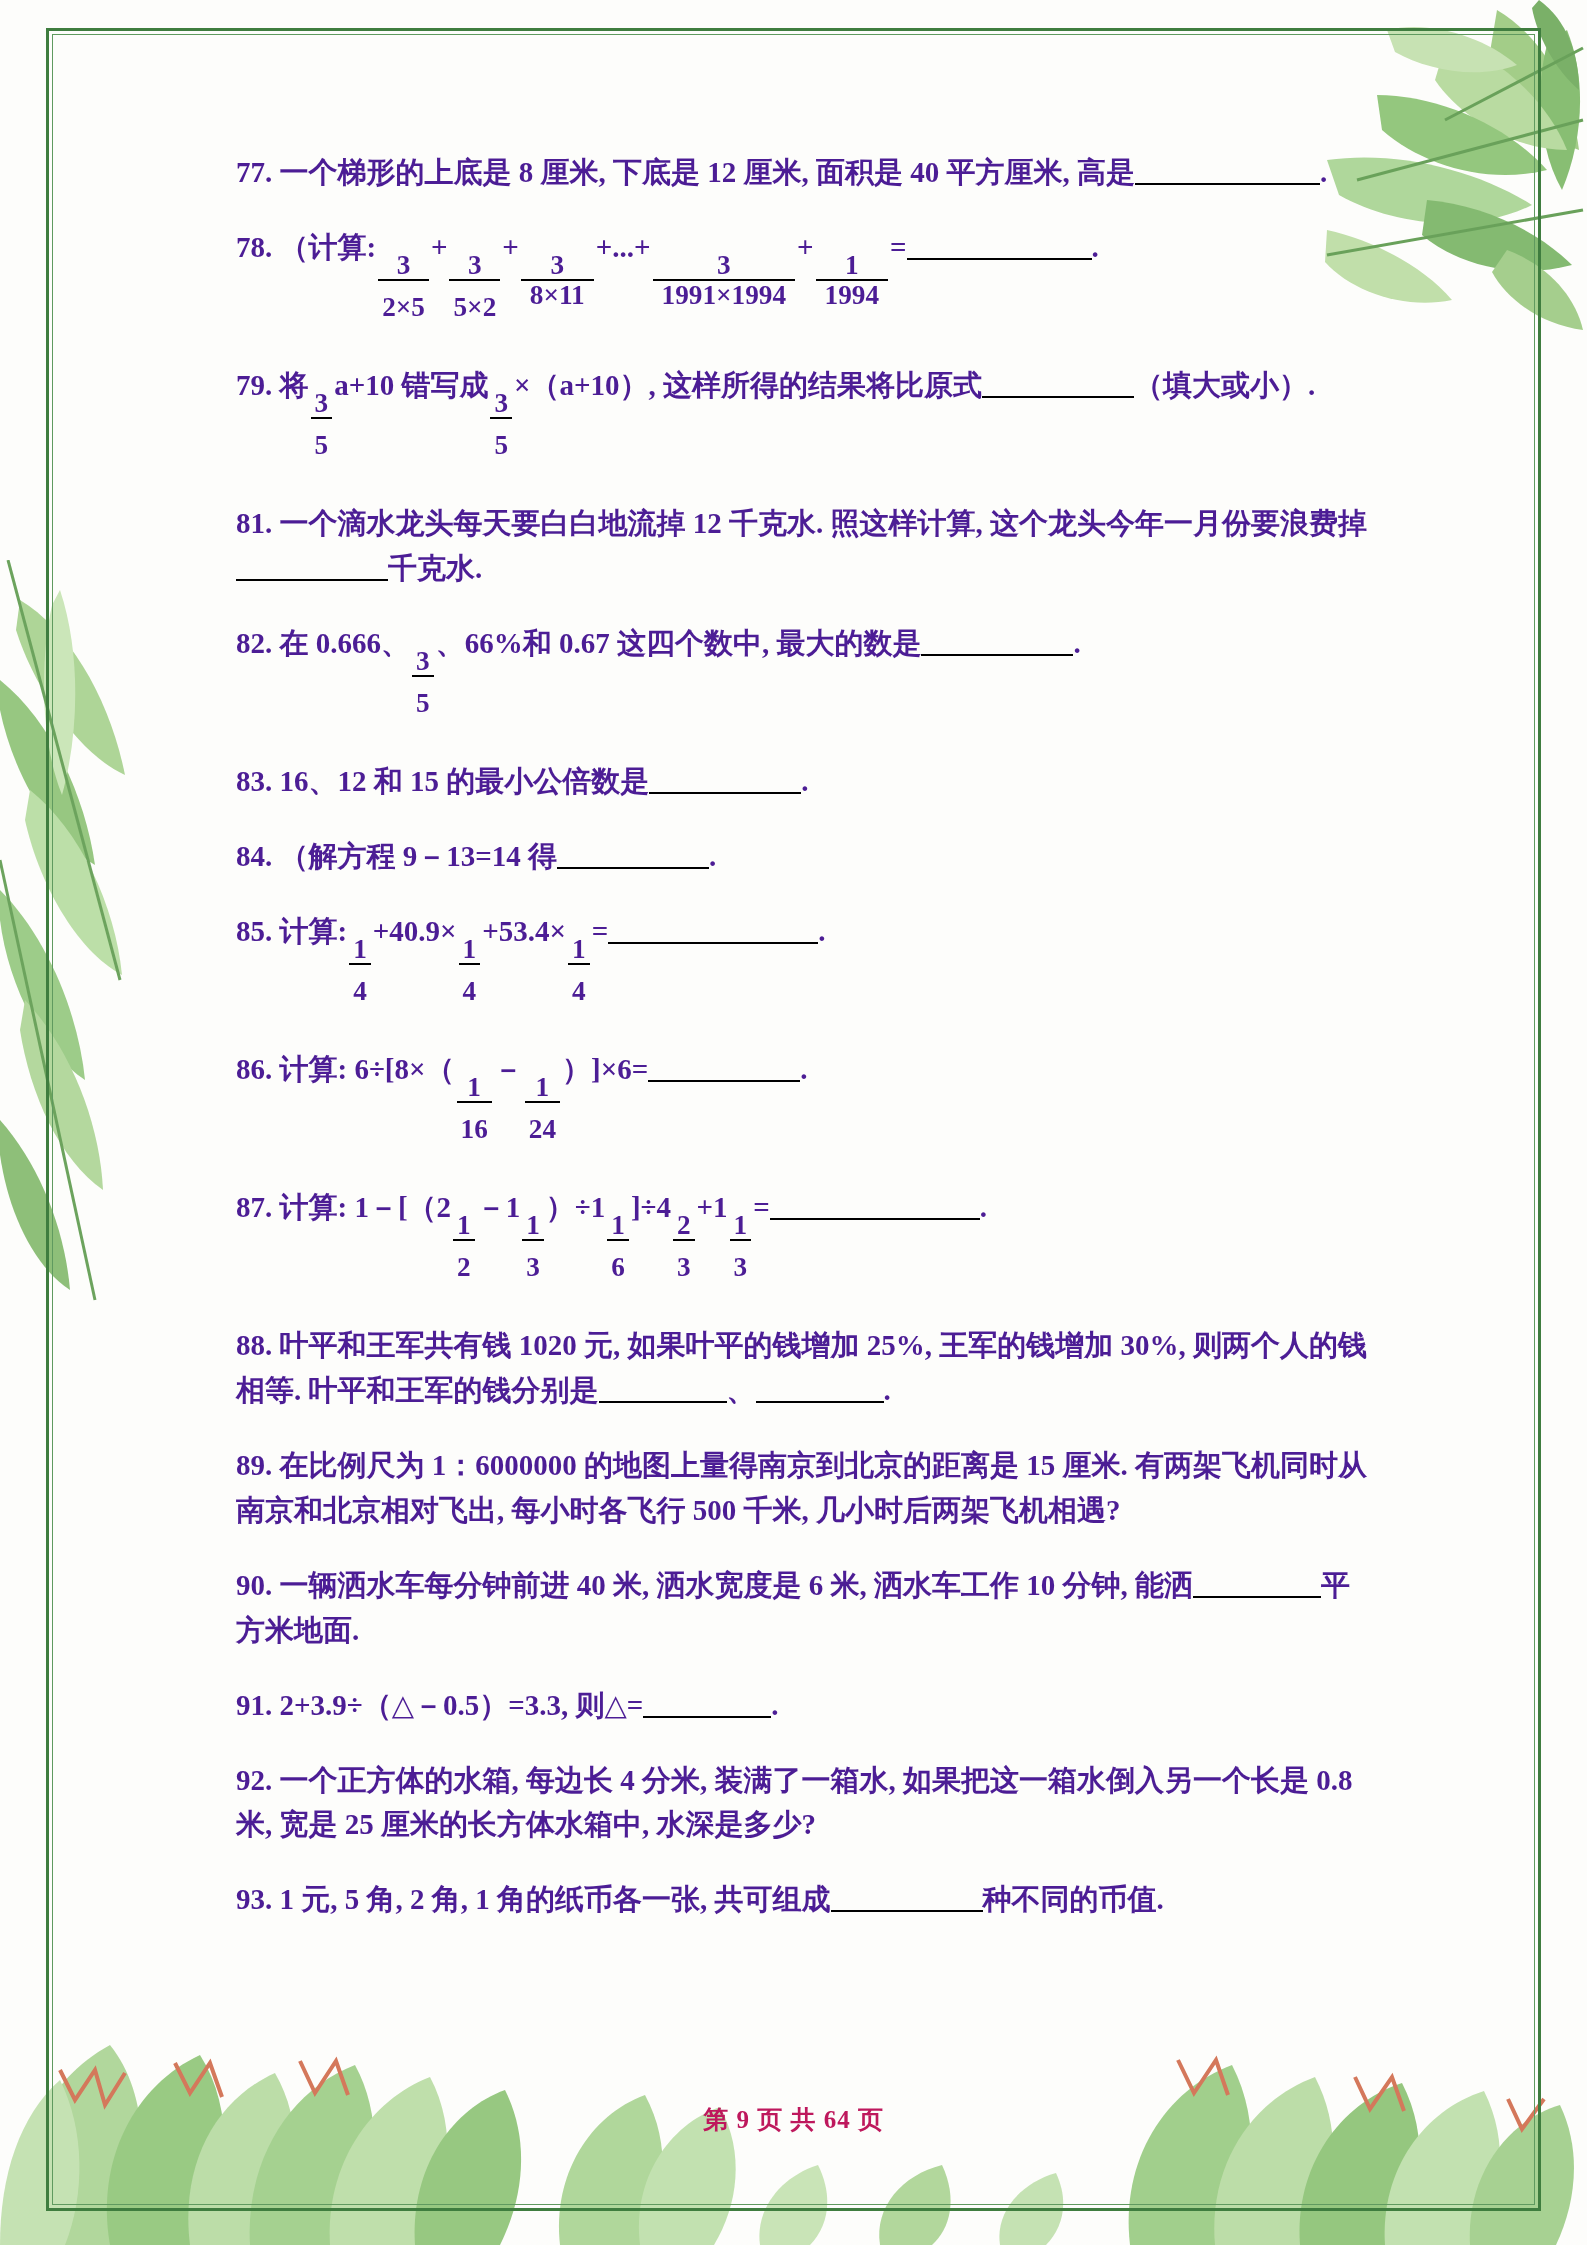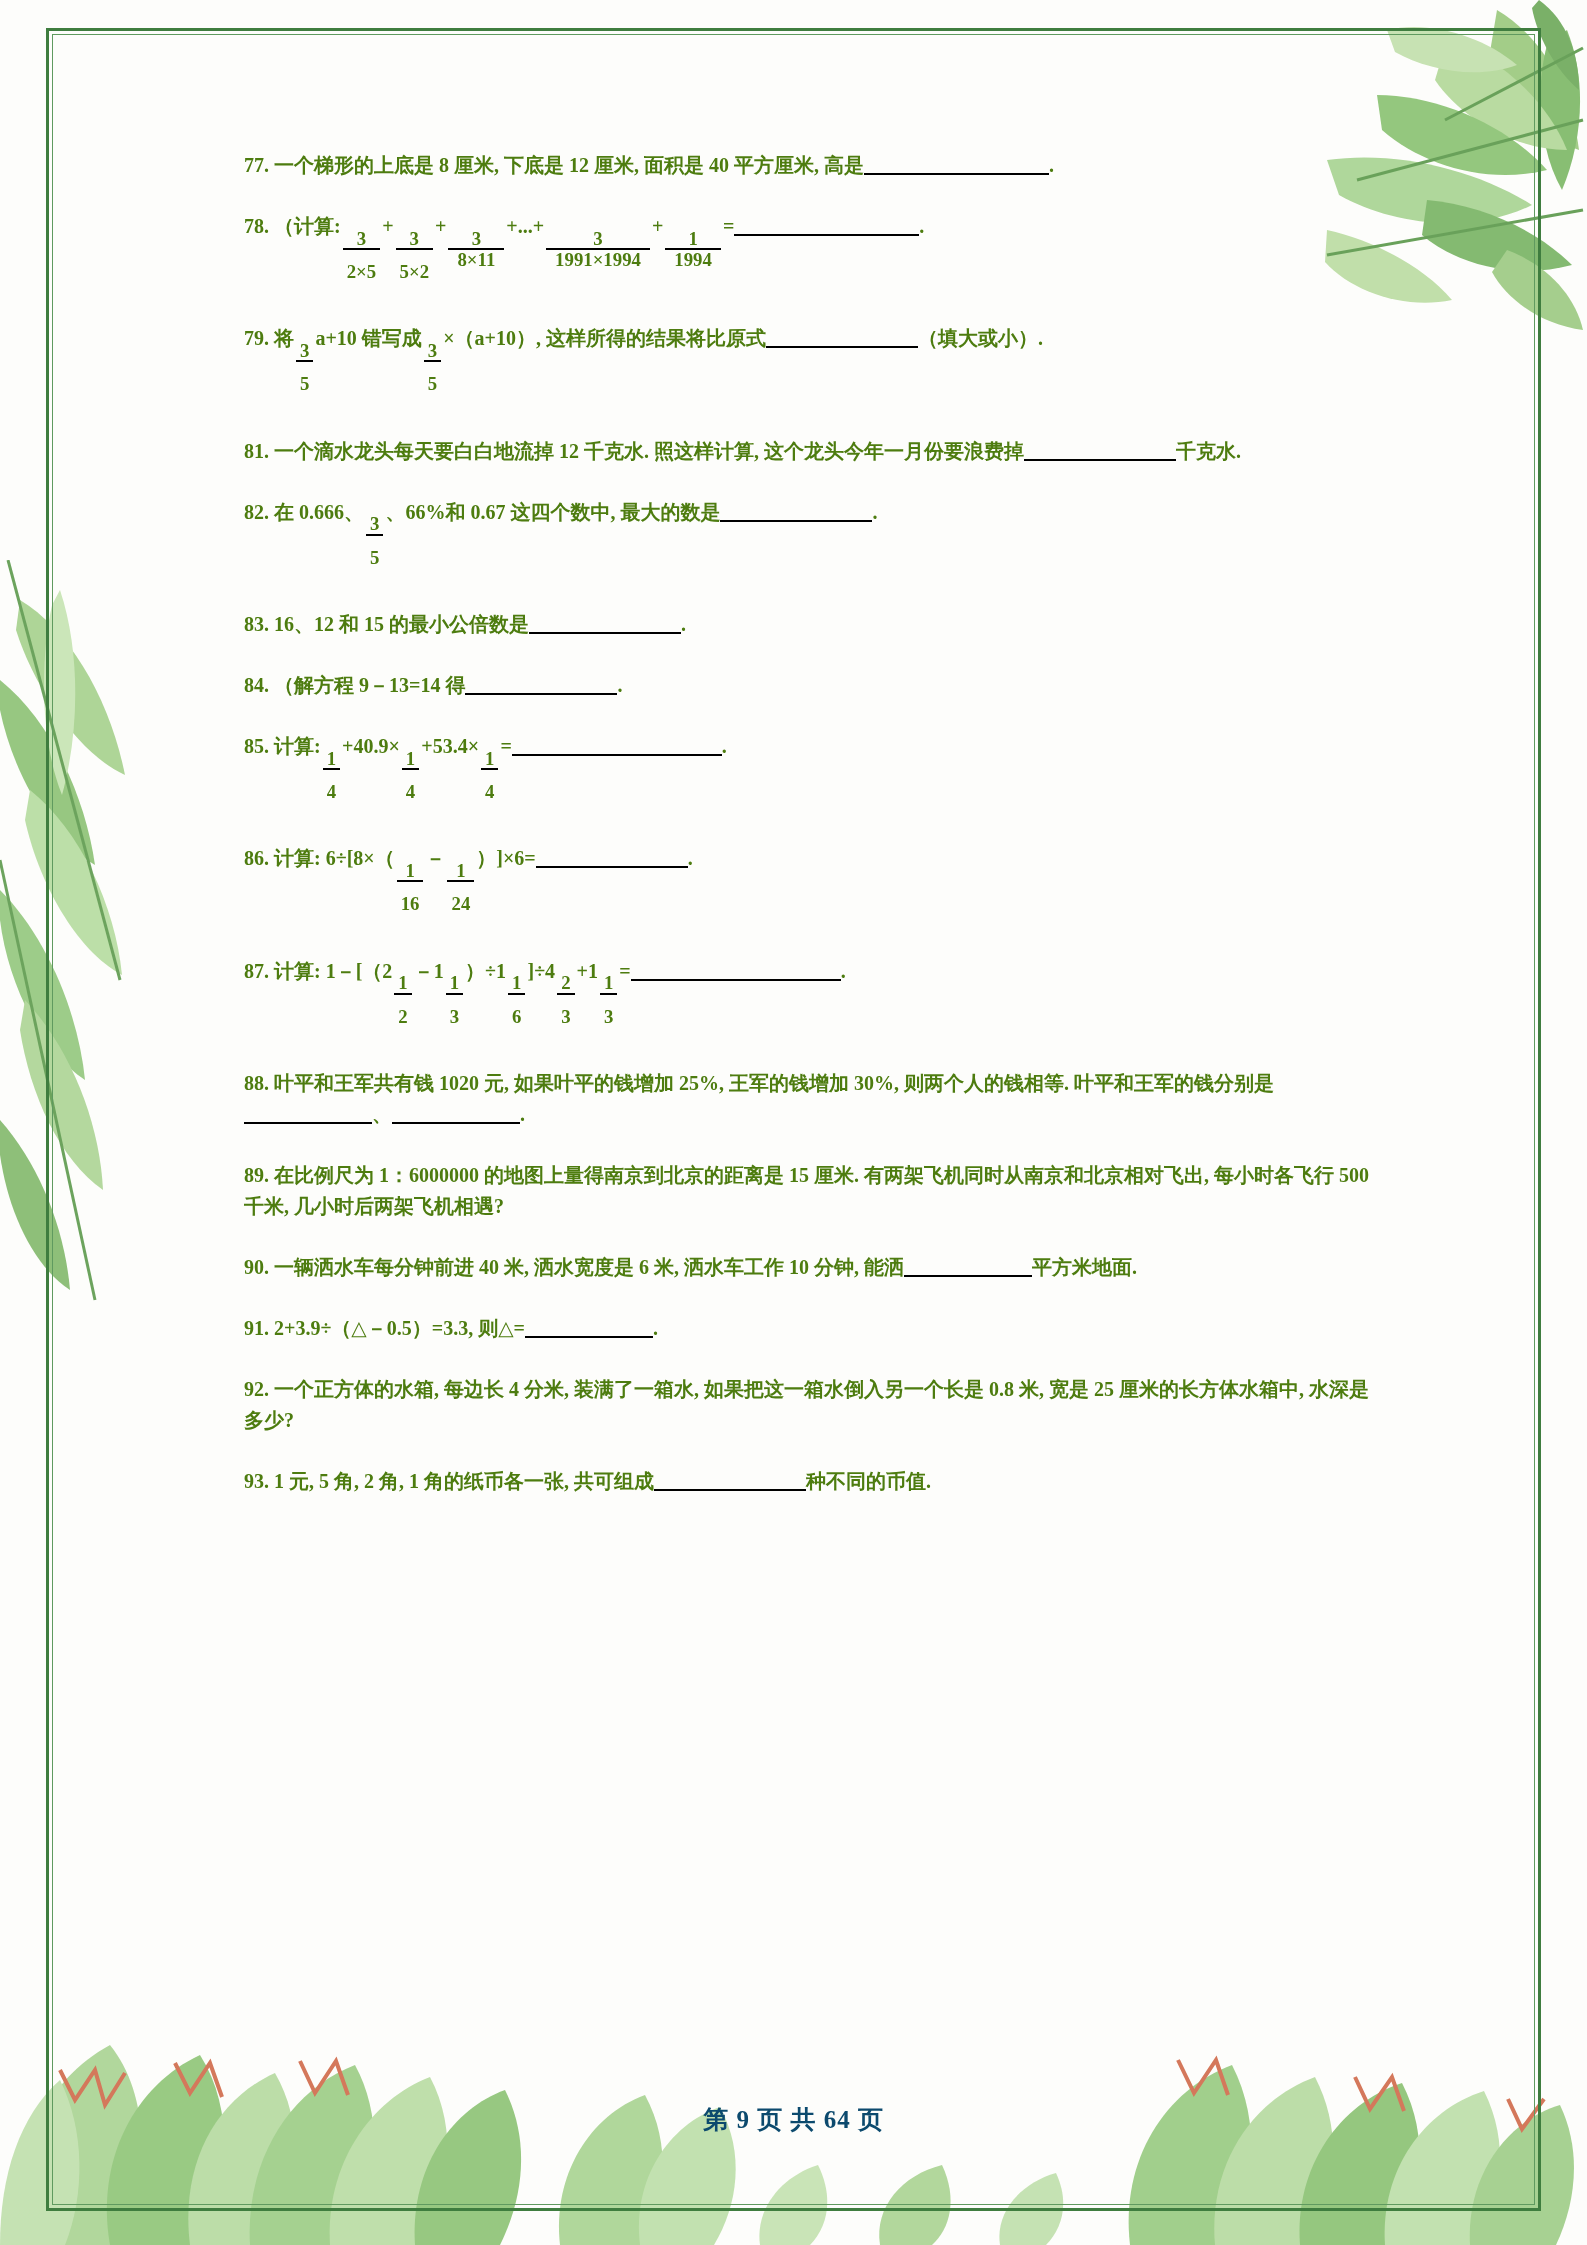--- a/index.html
+++ b/index.html
@@ -35,26 +35,26 @@
 
   
   .deco{position:absolute;z-index:1;pointer-events:none;}
   #deco-top-right{right:0;top:0;width:560px;height:360px;}
   #deco-left{left:0;top:560px;width:230px;height:760px;}
   #deco-bottom{left:0;bottom:0;width:1587px;height:430px;}
 
   
   .content{
     position:absolute;
-    left:244px; top:150px;
+    left:236px; top:150px;
     width:1135px;
     z-index:3;
-    color:#4d7c0f;
+    color:#4c1d95;
     font-weight:bold;
-    font-size:20px;
+    font-size:29px;
     line-height:1.55;
   }
   .q{
     margin-bottom:30px;
     position:relative;
   }
   .q .num{ display:inline; }
   .blank{
     display:inline-block;
     border-bottom:2.4px solid #000;
@@ -82,21 +82,21 @@
 
   .footer{
     position:absolute;
     left:0; right:0;
     top:2103px;
     text-align:center;
     font-weight:bold;
     font-size:25px;
     letter-spacing:1px;
     z-index:3;
-    color:#0c4a6e;
+    color:#be185d;
     font-family:"Liberation Serif","DejaVu Serif",serif;
   }
 </style>
 </head>
 <body>
 
 <div class="page">
 
   <svg class="deco" id="deco-top-right" viewBox="0 0 560 360" xmlns="http://www.w3.org/2000/svg">
     <g opacity="0.92">

